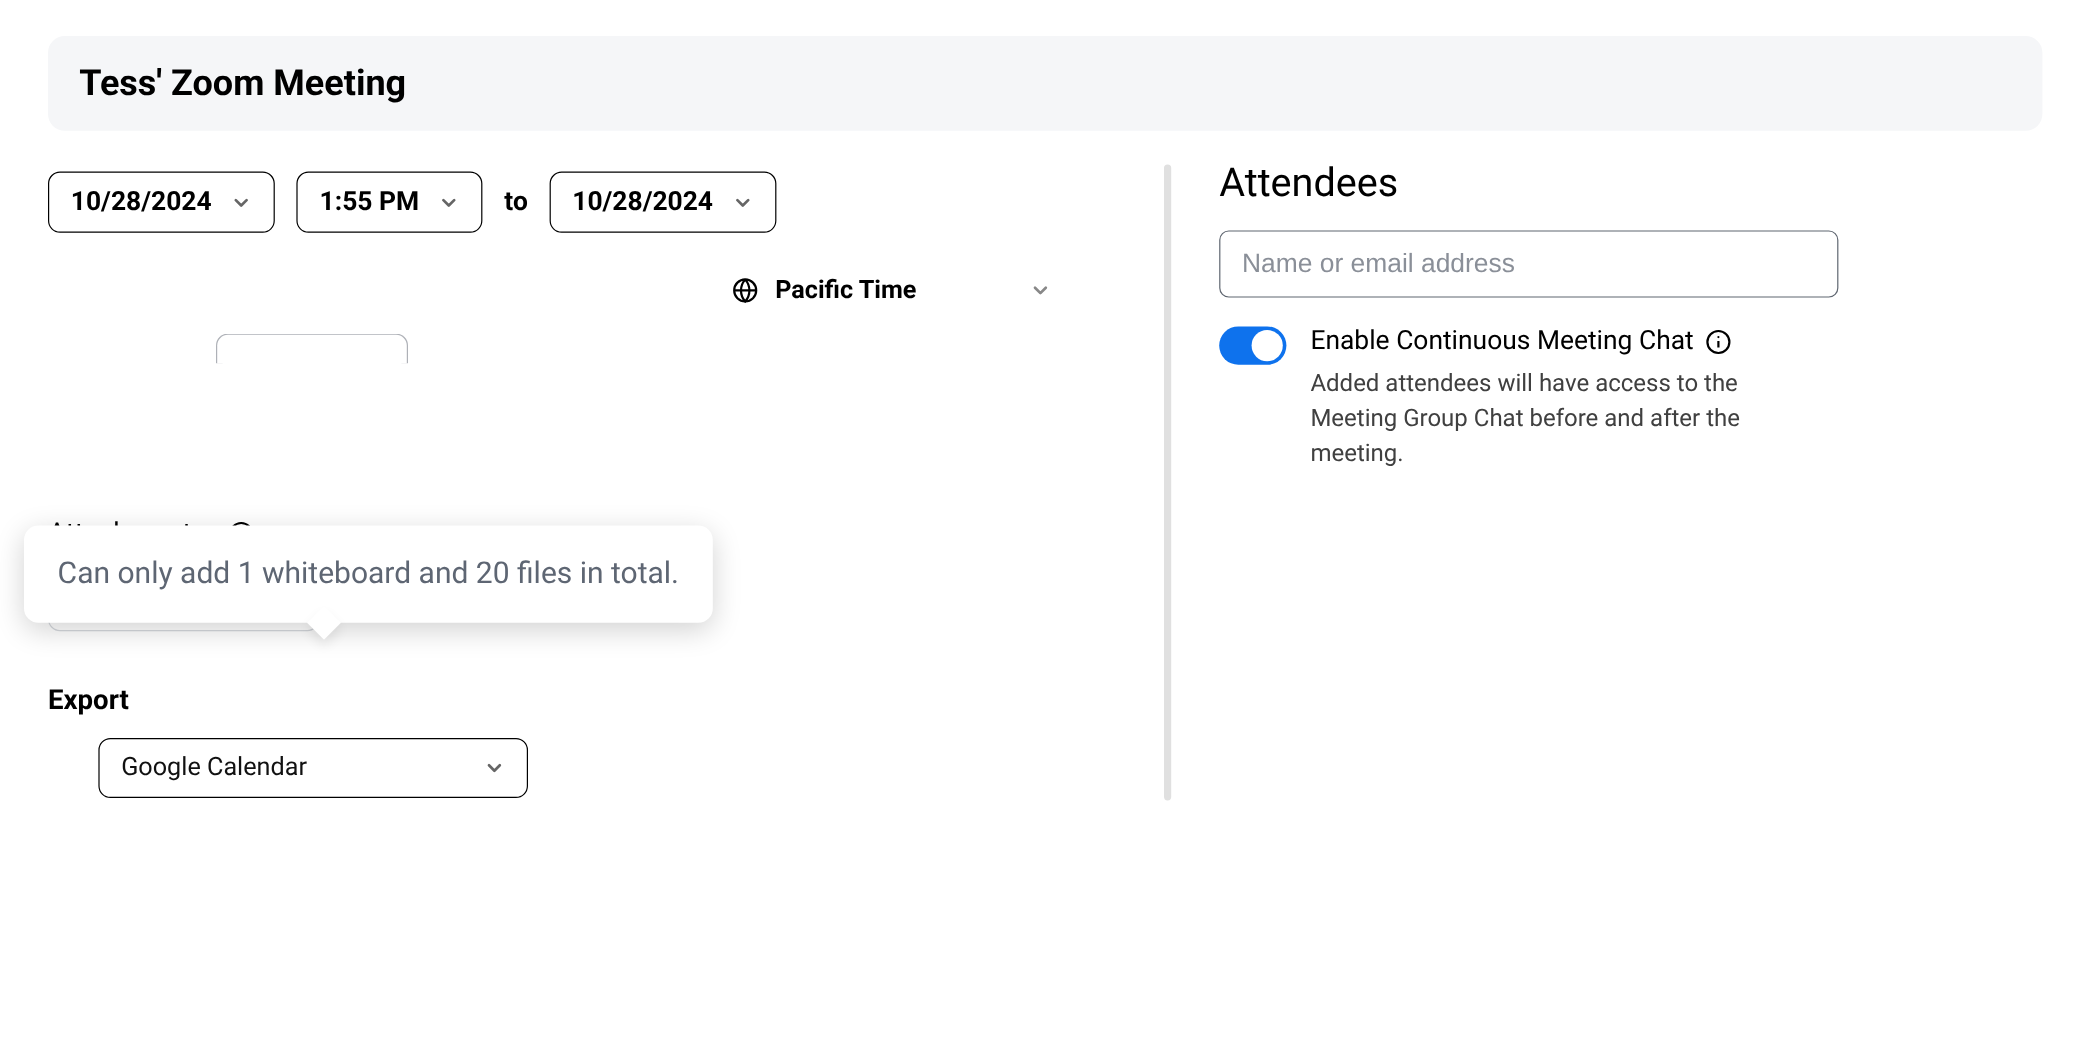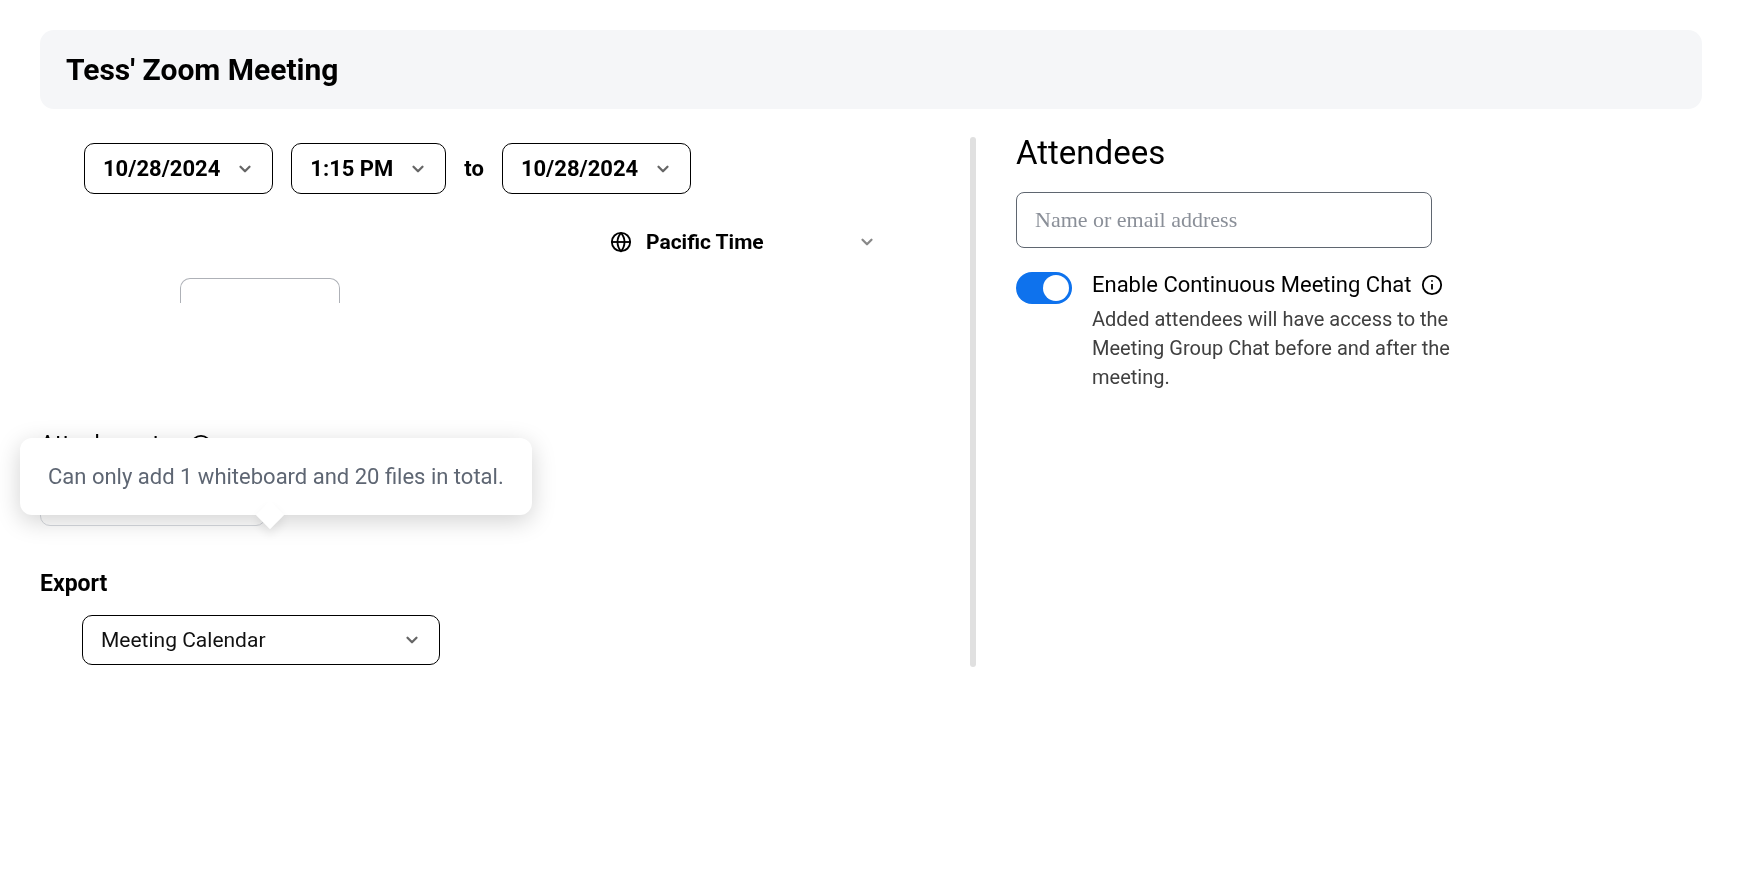--- a/index.html
+++ b/index.html
@@ -41,21 +41,20 @@
     border-radius: 3px;
     min-height: 530px;
     margin-top: 4px;
   }
   
   .dt-row {
     display: flex;
     align-items: center;
     gap: 18px;
     margin-top: 10px;
-    margin-left: 44px;
   }
   .seg {
     display: inline-flex;
     align-items: center;
     gap: 10px;
     border: 1.5px solid #000;
     border-radius: 10px;
     padding: 12px 18px;
     font-weight: 700;
     font-size: 22px;
@@ -89,21 +88,21 @@
   }
   
   .tooltip {
     position: absolute;
     left: -20px;
     top: 305px;
     background: #fff;
     border-radius: 12px;
     padding: 26px 28px;
     box-shadow: 0 6px 24px rgba(0,0,0,0.18);
-    font-size: 22px;
+    font-size: 25px;
     color: #5e6673;
     z-index: 10;
   }
   .tooltip::after {
     content: "";
     position: absolute;
     bottom: -10px;
     left: 240px;
     width: 20px;
     height: 20px;
@@ -165,27 +164,26 @@
     background: #fff;
     color:#111;
   }
   
   .r-head {
     font-weight: 400;
     font-size: 33px;
     margin-bottom: 20px;
   }
   .text-input {
-    width: 416px;
+    width: 516px;
     border: 1.5px solid #5f6670;
     border-radius: 8px;
     padding: 14px 18px;
     font-size: 22px;
     outline: none;
-    font-family: Liberation Serif, serif;
   }
   .text-input::placeholder { color: #8a8f98; }
   .toggle-row {
     display: flex;
     gap: 20px;
     margin-top: 24px;
     align-items: flex-start;
   }
   .toggle {
     width: 56px; height: 32px;
@@ -225,21 +223,21 @@
       <div class="dt-row">
         <div class="seg">
           <span>10/28/2024</span>
           <span class="chev">
             <svg width="18" height="18" viewBox="0 0 24 24" fill="none" stroke="#666" stroke-width="3" stroke-linecap="round" stroke-linejoin="round">
                 <polyline points="6 9 12 15 18 9"></polyline>
               </svg>
           </span>
         </div>
         <div class="seg">
-          <span>1:15 PM</span>
+          <span>1:55 PM</span>
           <span class="chev">
             <svg width="18" height="18" viewBox="0 0 24 24" fill="none" stroke="#666" stroke-width="3" stroke-linecap="round" stroke-linejoin="round">
                 <polyline points="6 9 12 15 18 9"></polyline>
               </svg>
           </span>
         </div>
         <div class="to">to</div>
         <div class="seg">
           <span>10/28/2024</span>
           <span class="chev">
@@ -290,21 +288,21 @@
                 <line x1="4" y1="12" x2="20" y2="12"></line>
               </svg>
           </span>
           <span>Add attachments</span>
         </button>
       </div>
 
       <div class="export-block">
         <div class="export-head">Export</div>
         <div class="cal-select">
-          <span>Meeting Calendar</span>
+          <span>Google Calendar</span>
           <span>
             <svg width="18" height="18" viewBox="0 0 24 24" fill="none" stroke="#666" stroke-width="3" stroke-linecap="round" stroke-linejoin="round">
                 <polyline points="6 9 12 15 18 9"></polyline>
               </svg>
           </span>
         </div>
       </div>
 
     </div>
 

